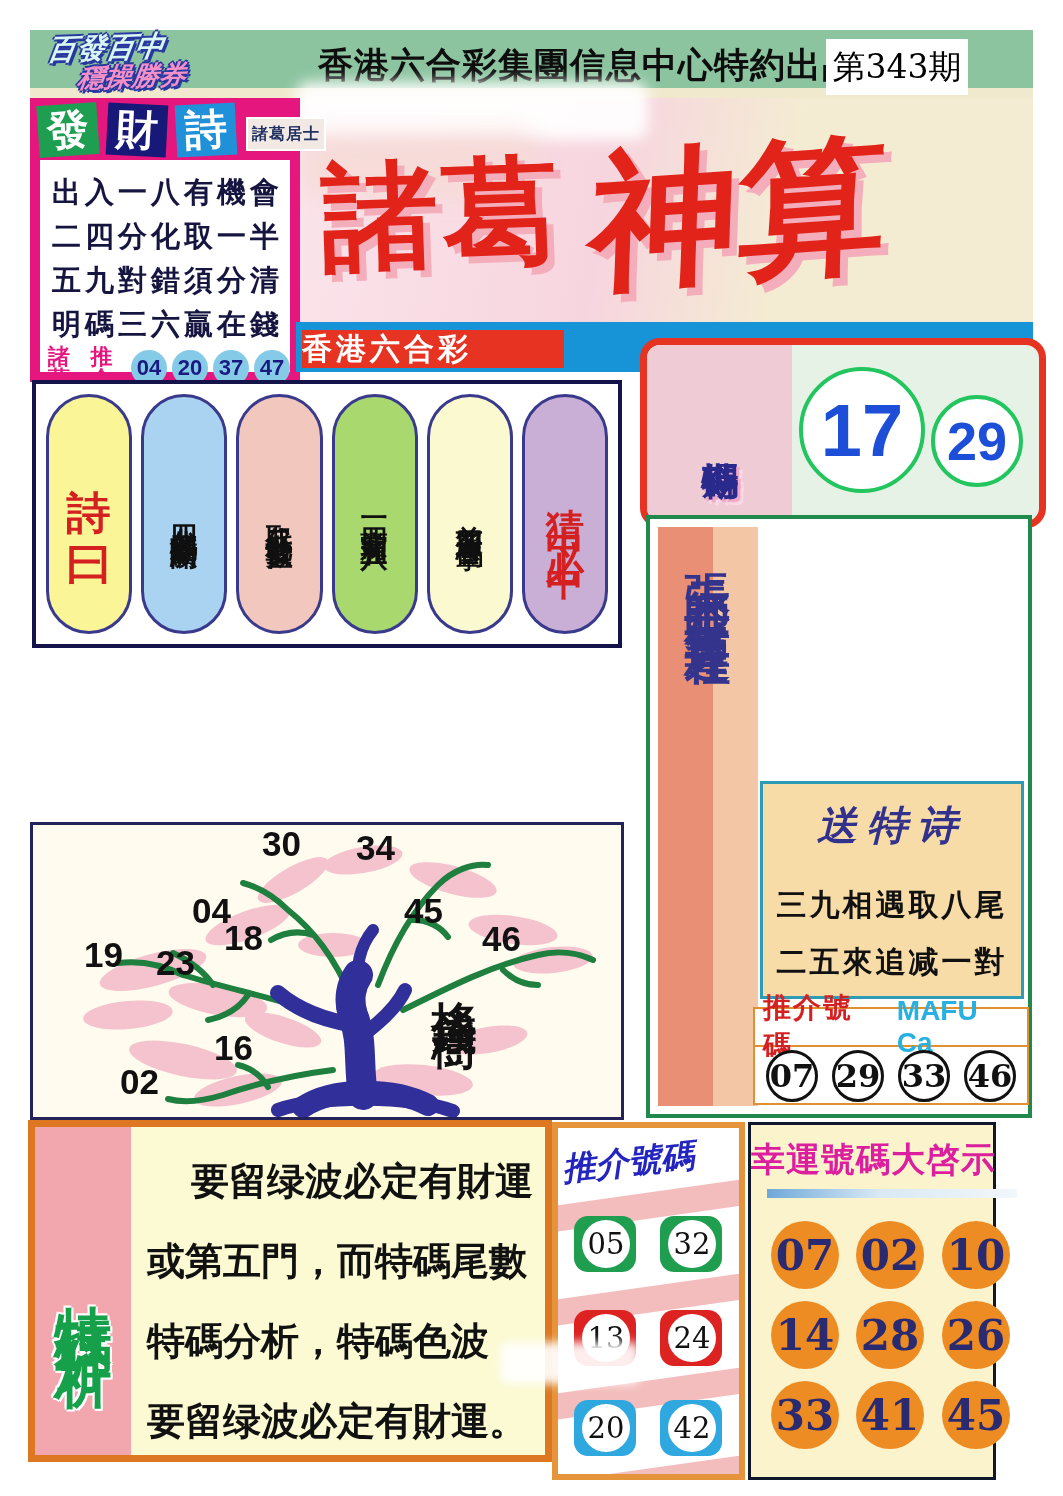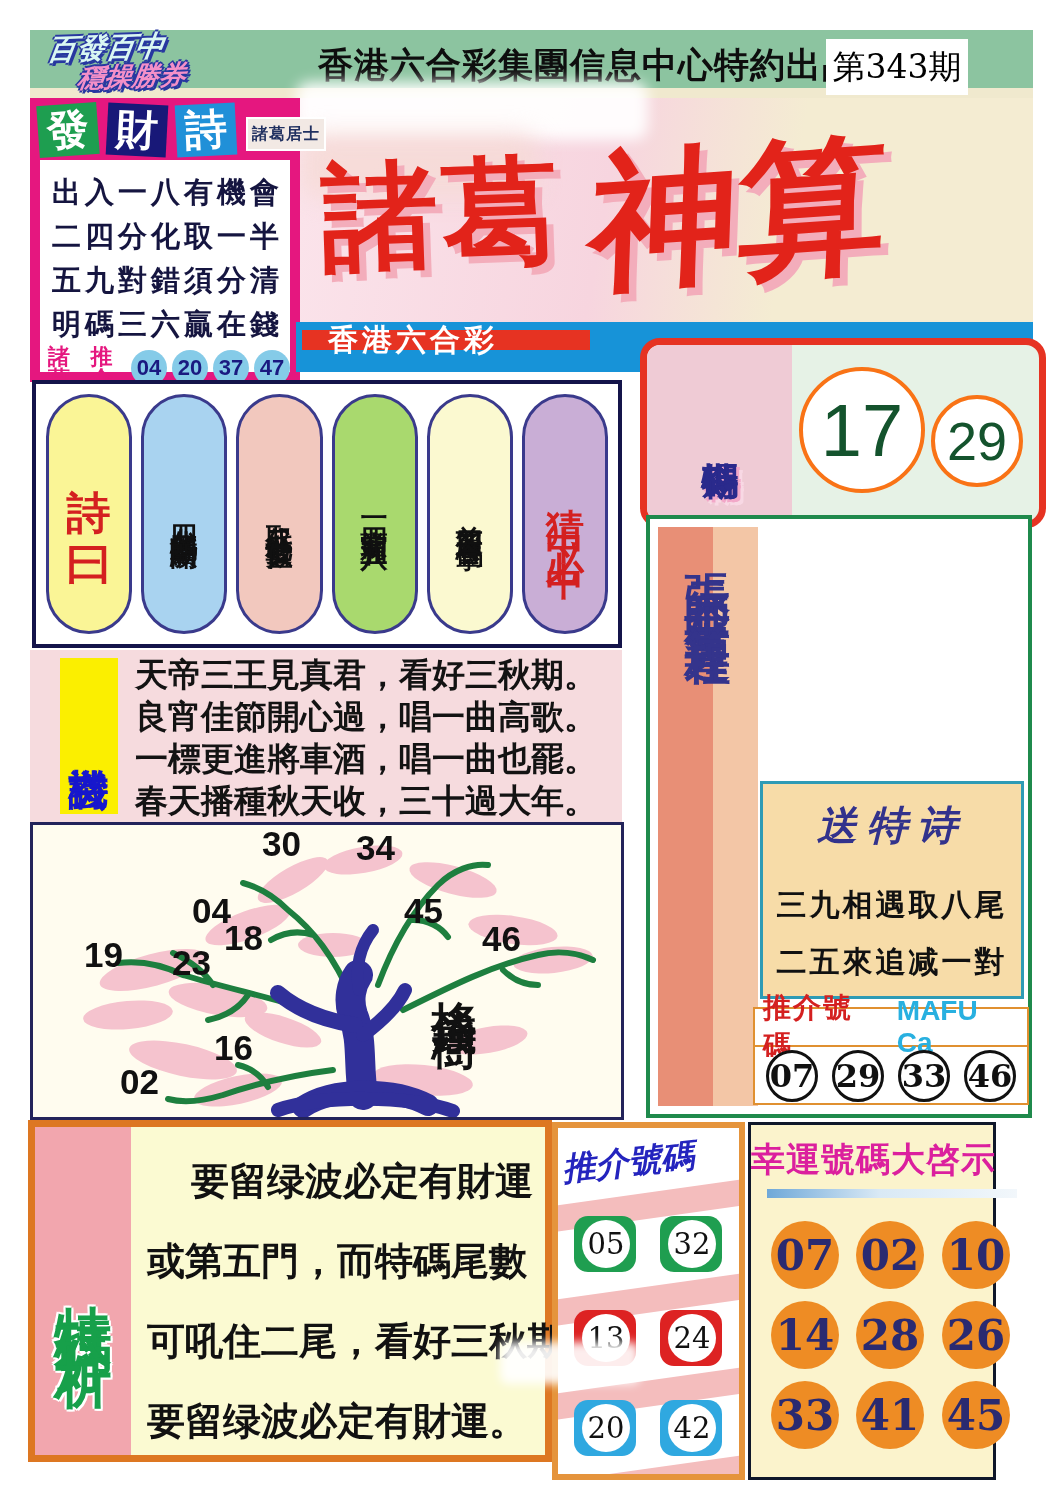--- a/index.html
+++ b/index.html
@@ -47,28 +47,28 @@
   .facai-poem{position:absolute;left:12px;top:10px;}
   .facai-poem div{font-size:29px;font-weight:bold;color:#151540;letter-spacing:4px;line-height:44px;white-space:nowrap;}
   .facai-reco{position:absolute;left:8px;top:186px;display:flex;align-items:center;}
   .reco-label{display:grid;grid-template-columns:auto auto;column-gap:10px;color:#E5177F;font-weight:bold;font-size:22px;line-height:22px;}
   .reco-balls{display:flex;gap:5px;margin-left:8px;}
   .ball{width:36px;height:36px;border-radius:50%;background:#85CBE8;display:flex;align-items:center;justify-content:center;
      font-size:22px;font-weight:bold;color:#1A1A80;}
 
   
   .blue-bar{left:296px;top:322px;width:737px;height:50px;background:#1793D8;}
-  .red-banner{left:302px;top:330px;width:262px;height:20px;background:#E63322;display:flex;align-items:center;
-     padding-left:26px;font-size:30px;font-weight:bold;color:#fff;letter-spacing:4px;}
+  .red-banner{left:302px;top:330px;width:262px;height:38px;background:#E63322;display:flex;align-items:center;
+     font-size:30px;font-weight:bold;color:#fff;letter-spacing:4px;}
   .special{left:640px;top:338px;width:392px;height:176px;border:7px solid #E63322;border-radius:20px;background:#E6F2E6;overflow:hidden;}
   .special-left{position:absolute;left:0;top:0;width:145px;height:100%;background:#EFCBD5;display:flex;align-items:center;justify-content:center;}
   .special-label{font-size:37px;font-weight:bold;color:#2A2A8C;line-height:40px;
      text-shadow:3px 3px 0 #F2A8C8,6px 6px 0 #F8D8E4;}
-  .circle{border-radius:50%;background:#fff;border:4px solid #f97316;display:flex;align-items:center;justify-content:center;
-     font-weight:normal;color:#14532d;}
+  .circle{border-radius:50%;background:#fff;border:4px solid #22c55e;display:flex;align-items:center;justify-content:center;
+     font-weight:bold;color:#1d4ed8;}
   .sc1{position:absolute;left:152px;top:22px;width:118px;height:118px;font-size:74px;}
   .sc2{position:absolute;left:284px;top:50px;width:84px;height:84px;font-size:54px;}
 
   
   .pills{left:32px;top:380px;width:590px;height:268px;background:#fff;border:4px solid #14144A;
      display:flex;gap:9px;padding:10px;box-sizing:border-box;}
   .pill{flex:1;border:3px solid #3A3A8C;border-radius:46px;display:flex;align-items:center;justify-content:center;
      writing-mode:vertical-rl;text-orientation:upright;font-weight:bold;font-family:"DejaVu Serif",serif;}
   .pill-text{line-height:1;}
   .pill1{background:#FAF596;}.pill1 .pill-text{font-size:44px;color:#D42020;letter-spacing:60px;}
@@ -215,31 +215,20 @@
         <span class="pill-text">一四當頭和五八</span>
       </div>
     <div class="pill pill5">
         <span class="pill-text">前後四三有碼拿</span>
       </div>
     <div class="pill pill6">
         <span class="pill-text">猜中必中</span>
       </div>
   </div>
 
-  <div class="abs xuanji">
-    <div class="xuanji-label">
-      <span class="vtext">玄機詩</span>
-    </div>
-    <div class="xuanji-lines">
-      <div>天帝三王見真君，看好三秋期。</div>
-      <div>良宵佳節開心過，唱一曲高歌。</div>
-      <div>一標更進將車酒，唱一曲也罷。</div>
-      <div>春天播種秋天收，三十過大年。</div>
-    </div>
-  </div>
 
   <div class="abs treebox">
     <svg width="588" height="292" viewBox="0 0 588 292" style="position:absolute;left:0;top:0;">
       <g fill="#F5C3CE">
         <ellipse cx="120" cy="145" rx="55" ry="16" transform="rotate(-15 120 145)"></ellipse>
         <ellipse cx="185" cy="175" rx="50" ry="15" transform="rotate(10 185 175)"></ellipse>
         <ellipse cx="95" cy="190" rx="45" ry="14" transform="rotate(-5 95 190)"></ellipse>
         <ellipse cx="150" cy="235" rx="55" ry="16" transform="rotate(12 150 235)"></ellipse>
         <ellipse cx="215" cy="100" rx="45" ry="14" transform="rotate(-20 215 100)"></ellipse>
         <ellipse cx="260" cy="55" rx="40" ry="13" transform="rotate(-30 260 55)"></ellipse>
@@ -270,21 +259,21 @@
       </g>
     </svg>
   </div>
   <div class="abs tnum" style="left:262px;top:826px;">30</div>
   <div class="abs tnum" style="left:356px;top:830px;">34</div>
   <div class="abs tnum" style="left:192px;top:893px;">04</div>
   <div class="abs tnum" style="left:224px;top:920px;">18</div>
   <div class="abs tnum" style="left:404px;top:893px;">45</div>
   <div class="abs tnum" style="left:482px;top:921px;">46</div>
   <div class="abs tnum" style="left:84px;top:937px;">19</div>
-  <div class="abs tnum" style="left:156px;top:945px;margin-left:16px;">23</div>
+  <div class="abs tnum" style="left:156px;top:945px;">23</div>
   <div class="abs tnum" style="left:214px;top:1030px;">16</div>
   <div class="abs tnum" style="left:120px;top:1064px;">02</div>
   <div class="abs tree-caption vtext">搖錢樹</div>
 
   <div class="abs greenbox">
     <div class="zhang">
       <span class="vtext">張天師十二生肖算運程</span>
     </div>
     <div class="songte">
       <div class="songte-title">送特诗</div>
@@ -307,21 +296,21 @@
     </div>
   </div>
 
   <div class="abs analysis">
     <div class="ana-strip">
       <span class="vtext">特碼分析</span>
     </div>
     <div class="ana-lines">
       <div>要留绿波必定有財運</div>
       <div>或第五門，而特碼尾數</div>
-      <div>可吼住二尾，看好三秋期</div>
+      <div>特碼分析，特碼色波</div>
       <div>要留绿波必定有財運。</div>
     </div>
   </div>
 
   <div class="abs shields">
     <div class="band" style="top:64px;"></div>
     <div class="band" style="top:158px;"></div>
     <div class="band" style="top:252px;"></div>
     <div class="band" style="top:340px;"></div>
     <div class="shields-title">推介號碼</div>

